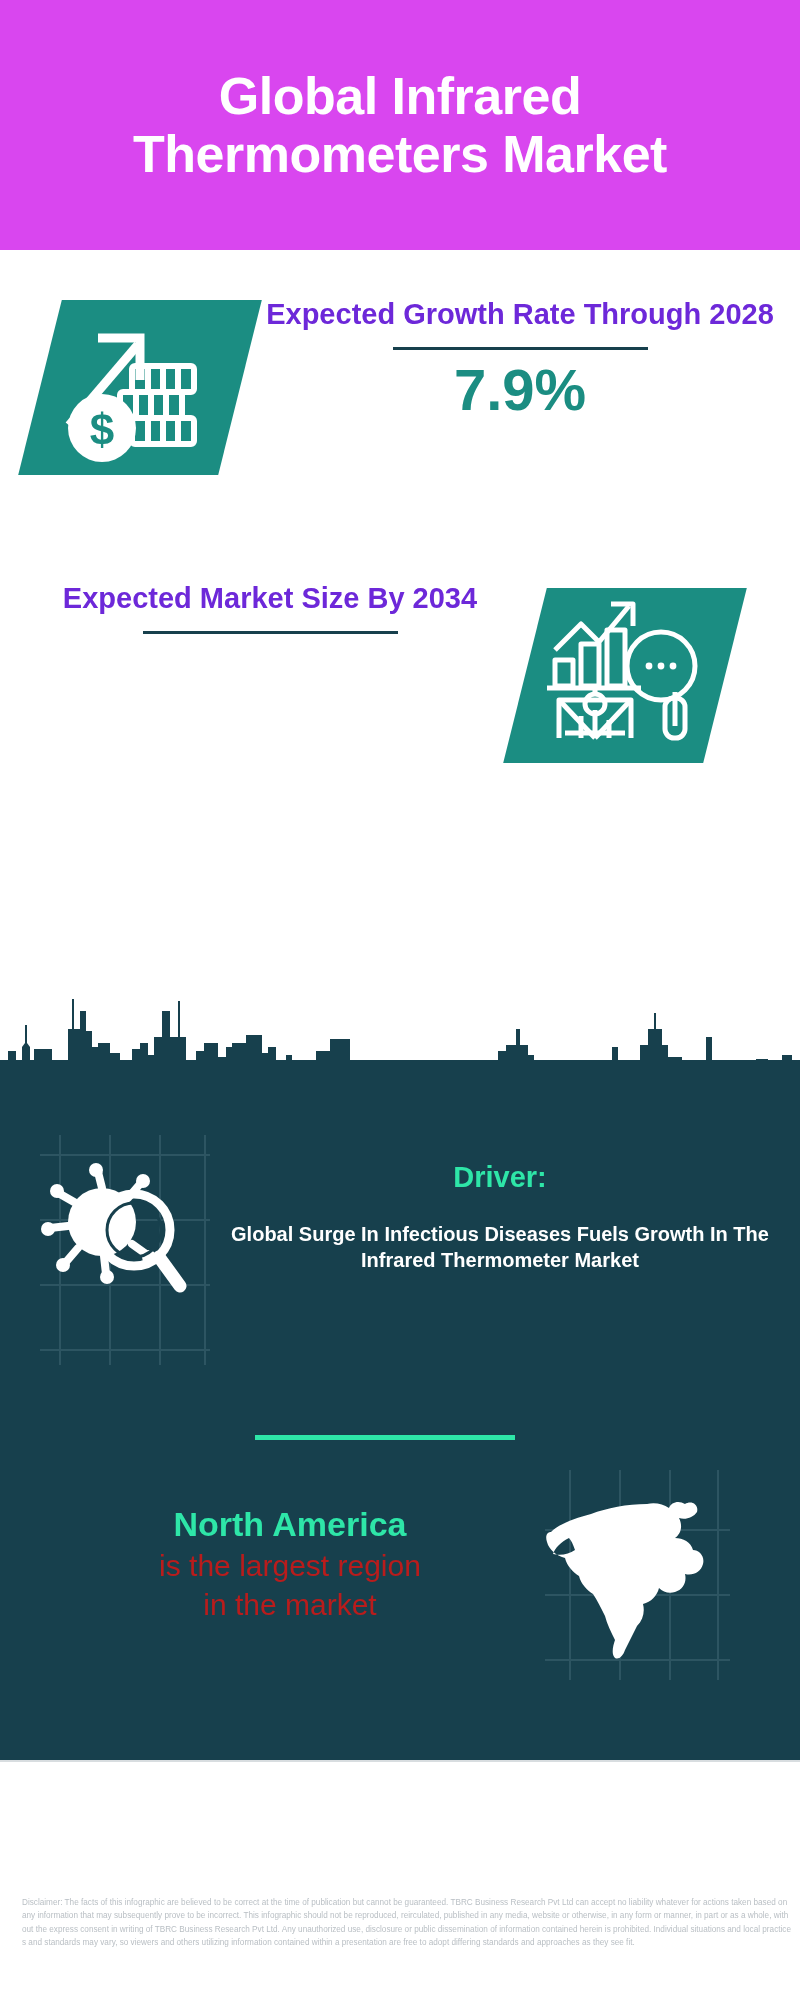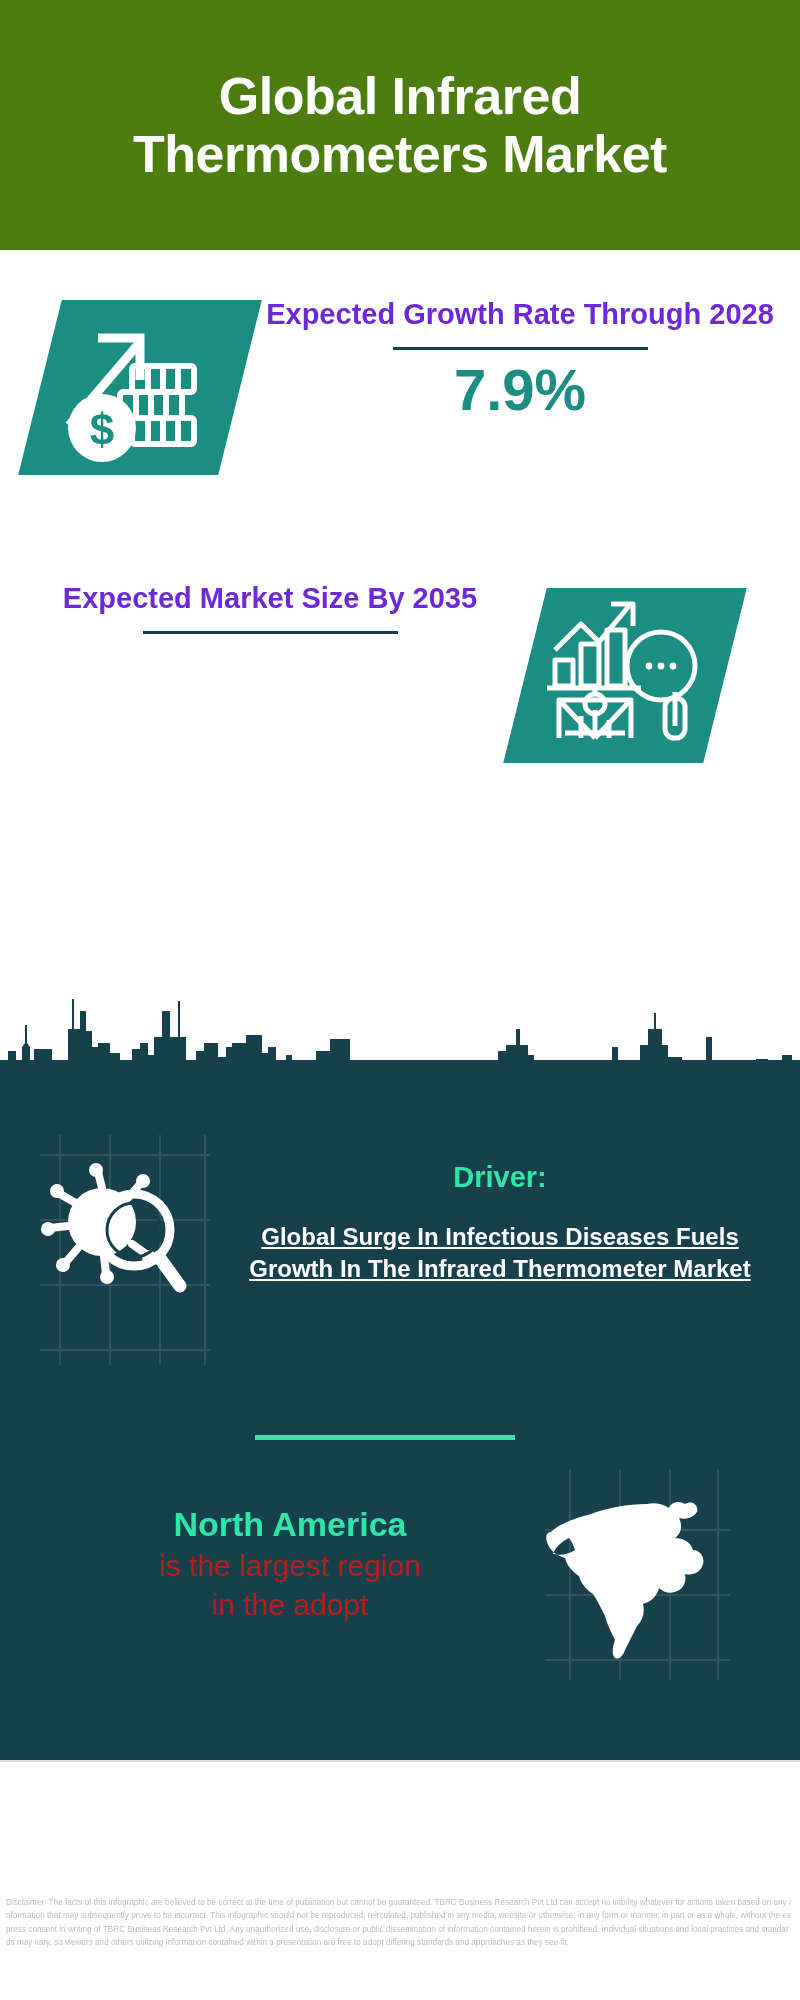--- a/index.html
+++ b/index.html
@@ -7,21 +7,21 @@
   body {
     width:800px; height:2000px;
     font-family:"Liberation Sans", sans-serif;
     position:relative; overflow:hidden;
     background:#ffffff;
   }
 
   
   .header {
     position:absolute; left:0; top:0; width:800px; height:250px;
-    background:#4d7c0f;
+    background:#d946ef;
     display:flex; align-items:center; justify-content:center;
   }
   .header-title {
     color:#ffffff;
     font-size:52px; font-weight:bold; line-height:1.12;
     text-align:center; letter-spacing:-0.5px;
     width:660px;
   }
 
   
@@ -63,21 +63,21 @@
   .driver-icon-wrap {
     position:absolute; left:40px; top:1150px; width:160px; height:160px;
   }
   .driver-text {
     position:absolute; left:230px; top:1160px; width:540px; text-align:center;
   }
   .driver-head {
     color:#2EE6A8; font-size:29px; font-weight:bold; line-height:1.2; margin-bottom:26px;
   }
   .driver-body {
-    color:#ffffff; font-size:24px; font-weight:bold; line-height:1.33;text-decoration:underline;
+    color:#ffffff; font-size:20px; font-weight:bold; line-height:1.33;
   }
 
   .mid-rule {
     position:absolute; left:255px; top:1435px; width:260px; height:5px; background:#2EE6A8;
   }
 
   
   .region-text {
     position:absolute; left:30px; top:1503px; width:520px; text-align:center;
   }
@@ -91,20 +91,21 @@
     background:#ffffff; border-top:2px solid #d8dde0;
   }
 
   .disclaimer {
     position:absolute; left:0; top:1890px; width:800px; height:110px;
     background:#ffffff; padding:6px 8px 0 6px;
   }
   .disclaimer p {
     color:#b9bfc4; font-size:8.2px; line-height:1.62; text-align:left;
     word-break:break-all;
+    margin-left:16px;
   }
   .footer-strip { position:absolute; left:0; top:1750px; width:800px; height:10px; background:#17404D; }
 </style>
 </head>
 <body>
 
 <div class="header">
   <div class="header-title">Global Infrared Thermometers Market</div>
 </div>
 
@@ -137,21 +138,21 @@
   </svg>
 </div>
 
 <div class="stat1-text">
   <div class="stat-label">Expected Growth Rate Through 2028</div>
   <div class="rule"></div>
   <div class="stat-value">7.9%</div>
 </div>
 
 <div class="stat2-text">
-  <div class="stat-label">Expected Market Size By 2035</div>
+  <div class="stat-label">Expected Market Size By 2034</div>
   <div class="rule"></div>
 </div>
 
 <div class="para-right"></div>
 <div class="para-right-inner">
   <svg width="200" height="175" viewBox="0 0 200 175" aria-hidden="true">
     <g fill="none" stroke="#ffffff" stroke-width="5" stroke-linejoin="round">
       <polyline points="30,62 56,36 74,54 104,18"></polyline>
       <polyline points="86,16 108,16 108,38"></polyline>
       <rect x="30" y="72" width="18" height="26"></rect>
@@ -238,21 +239,21 @@
 <div class="driver-text">
   <div class="driver-head">Driver:</div>
   <div class="driver-body">Global Surge In Infectious Diseases Fuels Growth In The Infrared Thermometer Market</div>
 </div>
 
 <div class="mid-rule"></div>
 
 <div class="region-text">
   <div class="region-name">North America</div>
   <div class="region-sub">is the largest region</div>
-  <div class="region-sub">in the adopt</div>
+  <div class="region-sub">in the market</div>
 </div>
 
 <div class="region-map-wrap">
   <svg width="200" height="190" viewBox="0 0 200 190" aria-hidden="true">
     <path fill="#ffffff" d="M16,52 C24,44 40,38 56,34 C72,28 92,24 112,24 C120,22 128,24 134,28 C136,22 144,20 150,24 C156,20 164,24 162,32 C158,38 150,40 144,38 C148,46 146,54 140,58 C148,58 156,62 158,70 C164,70 170,76 168,84 C166,92 158,96 150,94 C152,102 148,110 140,112 C134,114 128,112 124,108 C122,116 116,122 108,124 C110,132 108,140 102,146 C98,154 94,162 90,170 C88,176 84,180 80,178 C76,174 78,166 80,160 C76,152 72,144 70,136 C66,128 62,120 58,114 C52,110 46,104 44,96 C38,92 32,86 30,78 C22,76 14,70 12,62 C10,56 12,52 16,52 Z M34,58 C26,62 20,68 18,74 C26,76 34,74 40,70 C38,64 36,60 34,58 Z"></path>
   </svg>
 </div>
 
 <div class="footer-strip"></div>
 <div class="footer">

